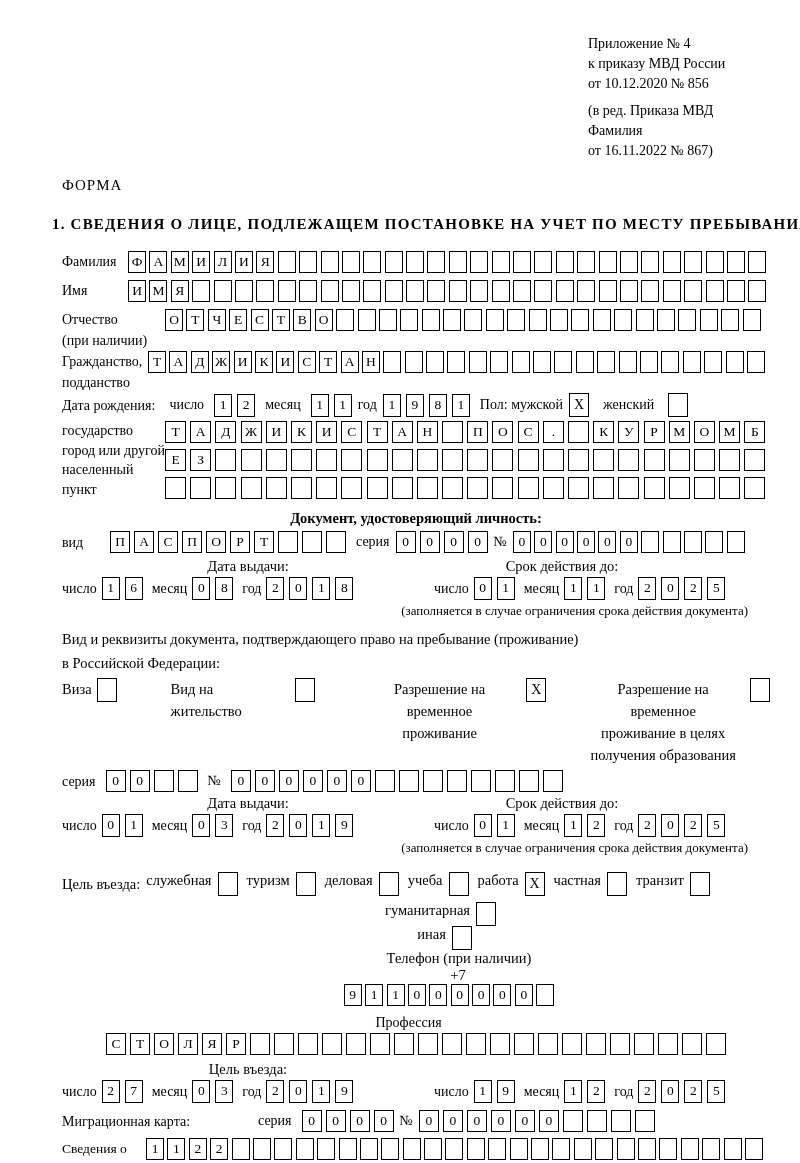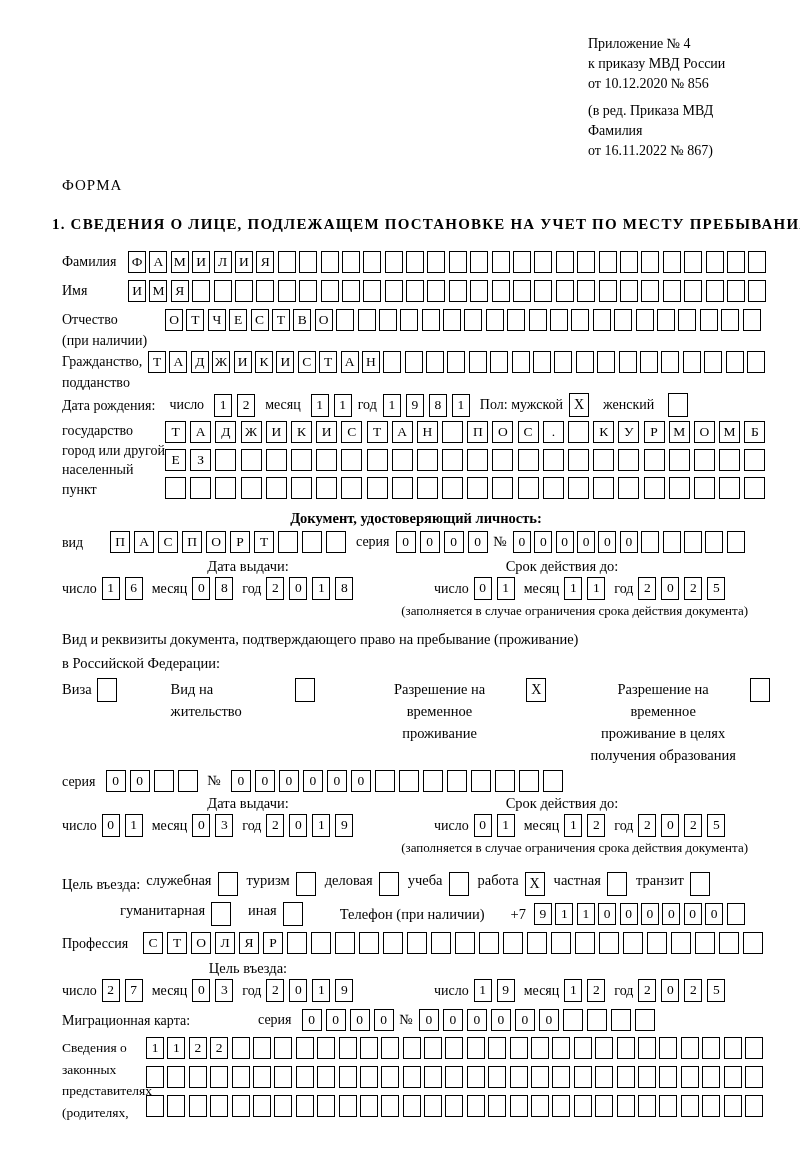--- a/index.html
+++ b/index.html
@@ -11,21 +11,21 @@
   }
   .annex{margin-left:526px;font-size:14px;line-height:20px;}
   .annex .edit{margin-top:7px;}
   .forma{margin-top:16px;margin-right:34px;font-weight:normal;font-size:15px;letter-spacing:1px;}
   .title{margin-top:13px;text-align:center;font-weight:bold;font-size:17.5px;line-height:23px;letter-spacing:.3px;}
   .blank{display:inline-block;width:56px;border-bottom:2px solid #222;height:13px;margin-left:6px;}
   .sec{margin-top:22px;font-weight:bold;font-size:15px;letter-spacing:1.2px;text-align:center;white-space:nowrap;margin-left:-10px;}
   .lbl{font-size:14px;line-height:21px;}
   .sub{font-size:14px;}
   .row{display:flex;align-items:flex-start;}
-  .mt4{margin-top:4px;}.mt6{margin-top:6px;}.mt7{margin-top:7px;}.mt8{margin-top:16px;}.mt18{margin-top:18px;}
+  .mt4{margin-top:4px;}.mt6{margin-top:6px;flex-direction:column;}.mt7{margin-top:7px;}.mt8{margin-top:16px;}.mt18{margin-top:18px;}
   .w66{width:66px;flex:none;}.w86{width:86px;flex:none;}.w103{width:103px;flex:none;}
   .cells{display:flex;gap:3.4px;flex-wrap:nowrap;}
   .cell{box-sizing:border-box;flex:none;width:18px;height:22px;border:1.5px solid #000;
         font-size:13.5px;line-height:19px;text-align:center;background:#fff;}
   .cells.w{gap:4.2px;}  .cells.w .cell{width:21px;}
   .cells.m{gap:4px;}    .cells.m .cell{width:20px;}
   .cells.d{gap:5px;}    .cells.d .cell{width:18px;height:23px;line-height:20px;}
   .chk{box-sizing:border-box;flex:none;width:20px;height:24px;border:1.5px solid #000;
        font-size:14px;line-height:21px;text-align:center;}
   .inline{display:flex;align-items:center;font-size:14px;}

